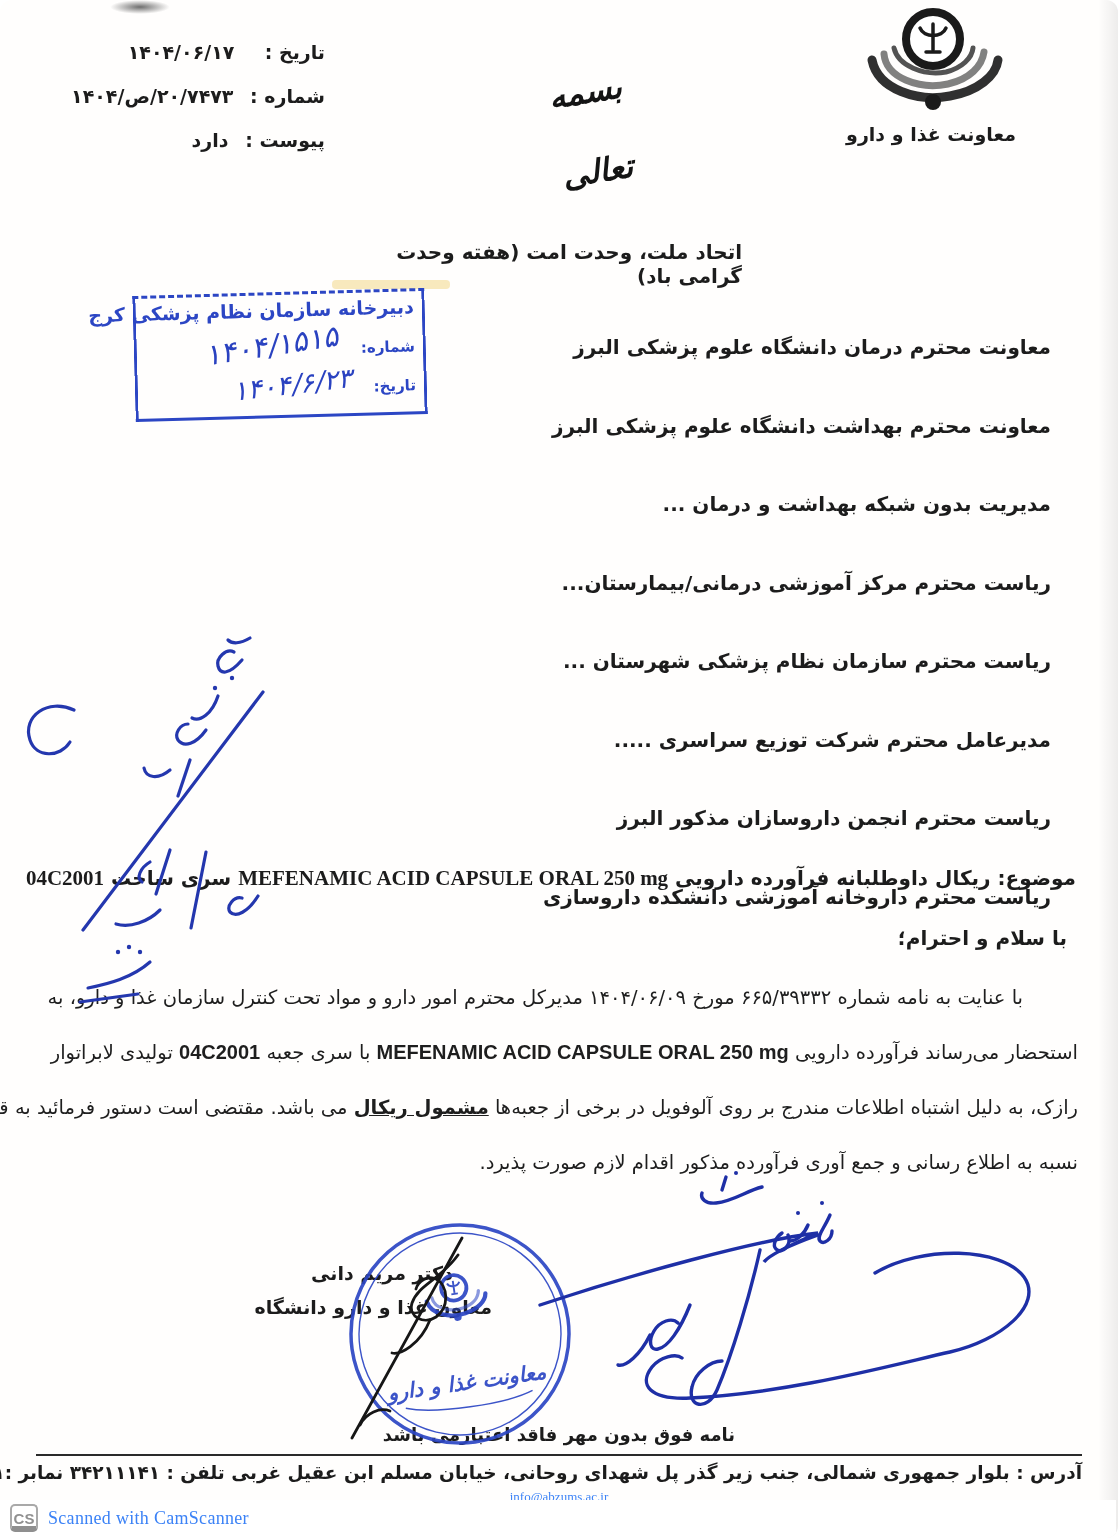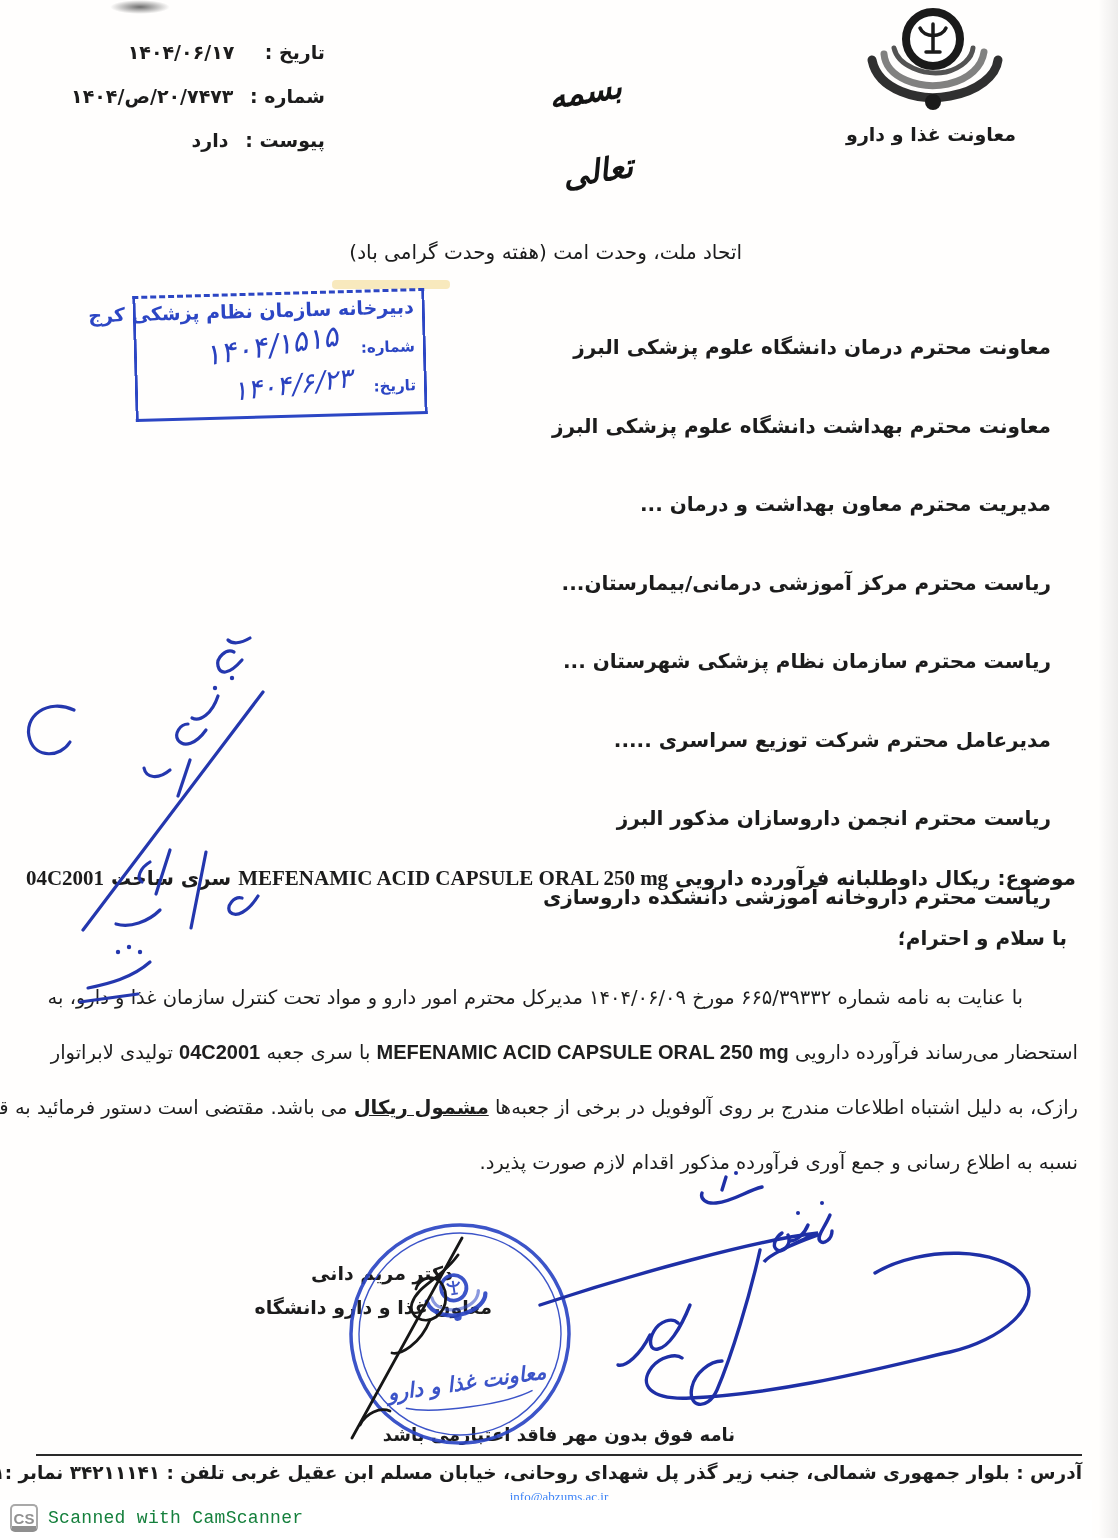--- a/index.html
+++ b/index.html
@@ -2,38 +2,39 @@
 <html lang="fa"><head>
 <meta charset="utf-8">
 <style>
   html,body{margin:0;padding:0;background:#ffffff;}
   .page{
     position:relative;width:1118px;height:1538px;overflow:hidden;
     background:#fffefd;
     font-family:"DejaVu Sans", sans-serif;
     color:#1c1c1c;
     direction:rtl;
+    border-radius:12px;
   }
   .abs{position:absolute;}
   
   .meta{left:60px;top:30px;width:265px;direction:rtl;text-align:right;}
   .meta-row{height:44px;line-height:44px;font-size:19px;font-weight:bold;white-space:nowrap;}
   .meta-row .lbl{display:inline-block;min-width:74px;}
   .meta-row .val{margin-right:10px;}
   
   .besmele{
     left:516px;top:52px;width:140px;height:90px;
     font-family:"DejaVu Serif", serif;font-style:italic;font-weight:bold;
     font-size:32px;color:#141414;transform:rotate(-9deg);
     text-align:center;line-height:80px;letter-spacing:-1px;
   }
   
   .org{left:778px;top:116px;width:306px;text-align:center;font-weight:bold;font-size:19px;line-height:36px;}
   
-  .slogan{left:330px;top:240px;width:412px;text-align:right;font-weight:normal;font-size:20px;direction:rtl;}
+  .slogan{left:330px;top:240px;width:412px;text-align:right;font-weight:bold;font-size:20px;direction:rtl;}
   .slogan-smear{left:332px;top:280px;width:118px;height:9px;background:#f3d789;opacity:.55;border-radius:4px;}
   
   .registry{
     left:134px;top:292px;width:292px;height:126px;
     border:3px solid #2c46c4;border-top-style:dashed;
     transform:rotate(-1.6deg);
     color:#2c46c4;direction:rtl;padding:4px 8px;box-sizing:border-box;
   }
   .registry .r-title{font-size:19px;font-weight:bold;text-align:center;white-space:nowrap;}
   .registry .r-row{font-size:15px;font-weight:bold;margin-top:8px;height:32px;line-height:32px;white-space:nowrap;}
@@ -58,28 +59,28 @@
   .bl3{top:1096px;}
   .bl4{top:1151px;}
   
   .signer{left:272px;top:1256px;width:220px;text-align:center;font-weight:bold;font-size:19px;line-height:34px;z-index:1;white-space:nowrap;}
   
   .validity{left:0;top:1424px;width:1118px;text-align:center;font-weight:bold;font-size:18px;}
   .divider{left:36px;top:1454px;width:1046px;border-top:2.5px solid #2a2a2a;height:0;}
   .address{right:36px;top:1462px;width:1046px;direction:rtl;text-align:right;font-size:18.5px;font-weight:bold;white-space:nowrap;}
   .email{left:0;top:1489px;width:1118px;text-align:center;font-size:13px;color:#3b82f6;font-family:"Liberation Serif", serif;}
   
-  .cs-bar{left:0;top:1500px;width:1092px;height:38px;background:#ffffff;}
+  .cs-bar{left:0;top:1500px;width:1092px;height:38px;background:#ffffff;padding-left:24px;}
   .cs-icon{
     position:absolute;left:10px;top:4px;width:28px;height:28px;
     border:2px solid #a9a9a9;border-bottom:6px solid #8f8f8f;border-radius:5px;
     color:#909090;font-family:"Liberation Sans", sans-serif;font-weight:bold;font-size:15px;
     text-align:center;line-height:26px;box-sizing:border-box;background:#fff;
   }
-  .cs-text{position:absolute;left:48px;top:8px;font-family:Liberation Mono, monospace;font-size:18px;color:#15803d;letter-spacing:.3px;}
+  .cs-text{position:absolute;left:48px;top:8px;font-family:Liberation Serif, serif;font-size:18px;color:#3b82f6;letter-spacing:.3px;}
   
   .smudge-top{left:110px;top:0;width:60px;height:14px;background:radial-gradient(ellipse at center,#4a4a4a 0%,rgba(90,90,90,0) 70%);opacity:.8;}
   .edge-shade{left:1098px;top:0;width:20px;height:1538px;background:linear-gradient(to right,rgba(0,0,0,0) 0%,rgba(0,0,0,.07) 100%);}
 </style>
 </head>
 <body>
 
 <div class="page">
 
   <div class="abs smudge-top"></div>
@@ -132,21 +133,21 @@
     </div>
     <div class="r-row">
       <span>تاریخ:</span>
       <span class="hand d2">۱۴۰۴/۶/۲۳</span>
     </div>
   </div>
 
   <div class="abs recipients">
     <p>معاونت محترم درمان دانشگاه علوم پزشکی البرز</p>
     <p>معاونت محترم بهداشت دانشگاه علوم پزشکی البرز</p>
-    <p>مدیریت محترم معاون بهداشت و درمان ...</p>
+    <p>مدیریت بدون شبکه بهداشت و درمان ...</p>
     <p>ریاست محترم مرکز آموزشی درمانی/بیمارستان...</p>
     <p>ریاست محترم سازمان نظام پزشکی شهرستان ...</p>
     <p>مدیرعامل محترم شرکت توزیع سراسری .....</p>
     <p>ریاست محترم انجمن داروسازان مذکور البرز</p>
     <p>ریاست محترم داروخانه آموزشی دانشکده داروسازی</p>
   </div>
 
   <div class="abs subject">
     <span>موضوع: ریکال داوطلبانه فرآورده دارویی </span><span class="en">MEFENAMIC ACID CAPSULE ORAL 250 mg</span><span> سری ساخت </span><span class="en">04C2001</span>
   </div>

